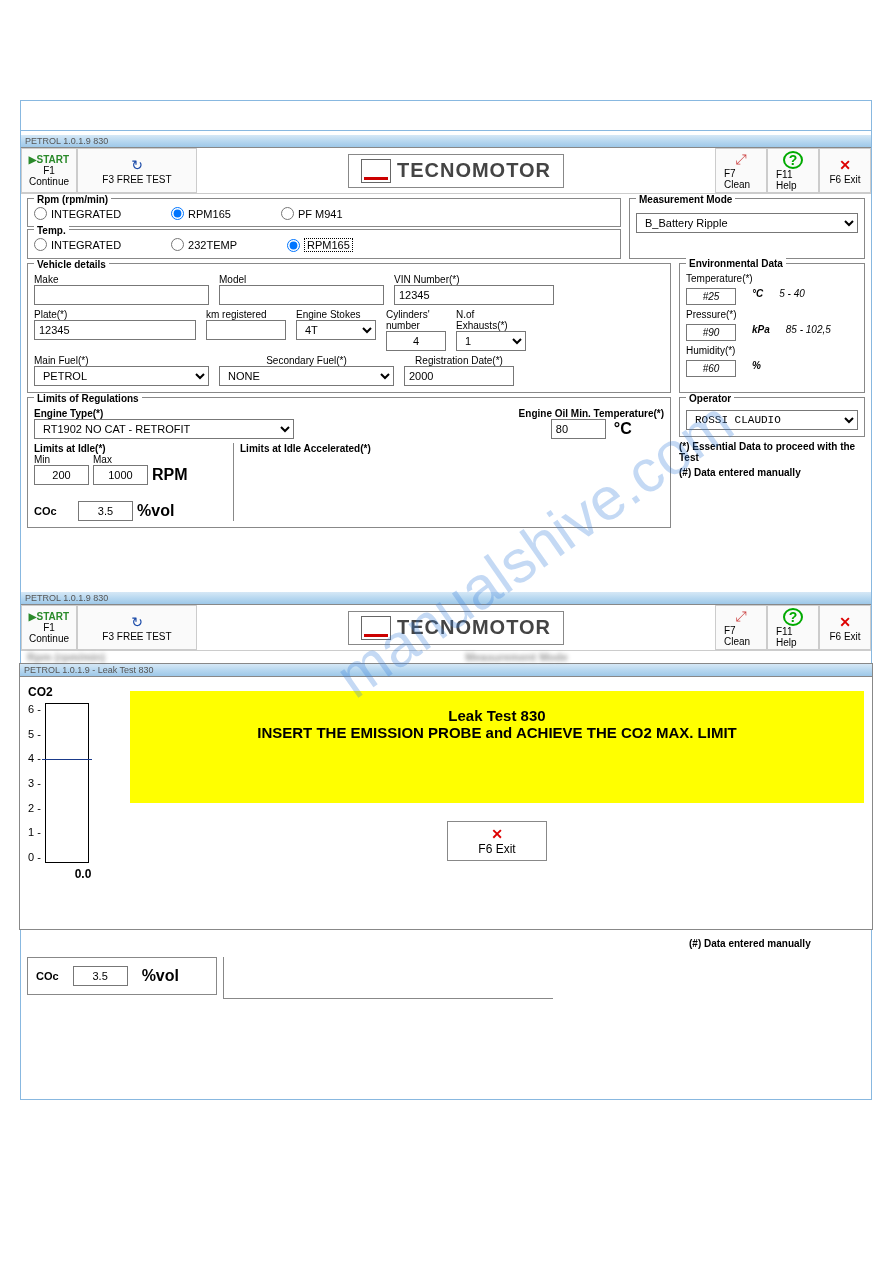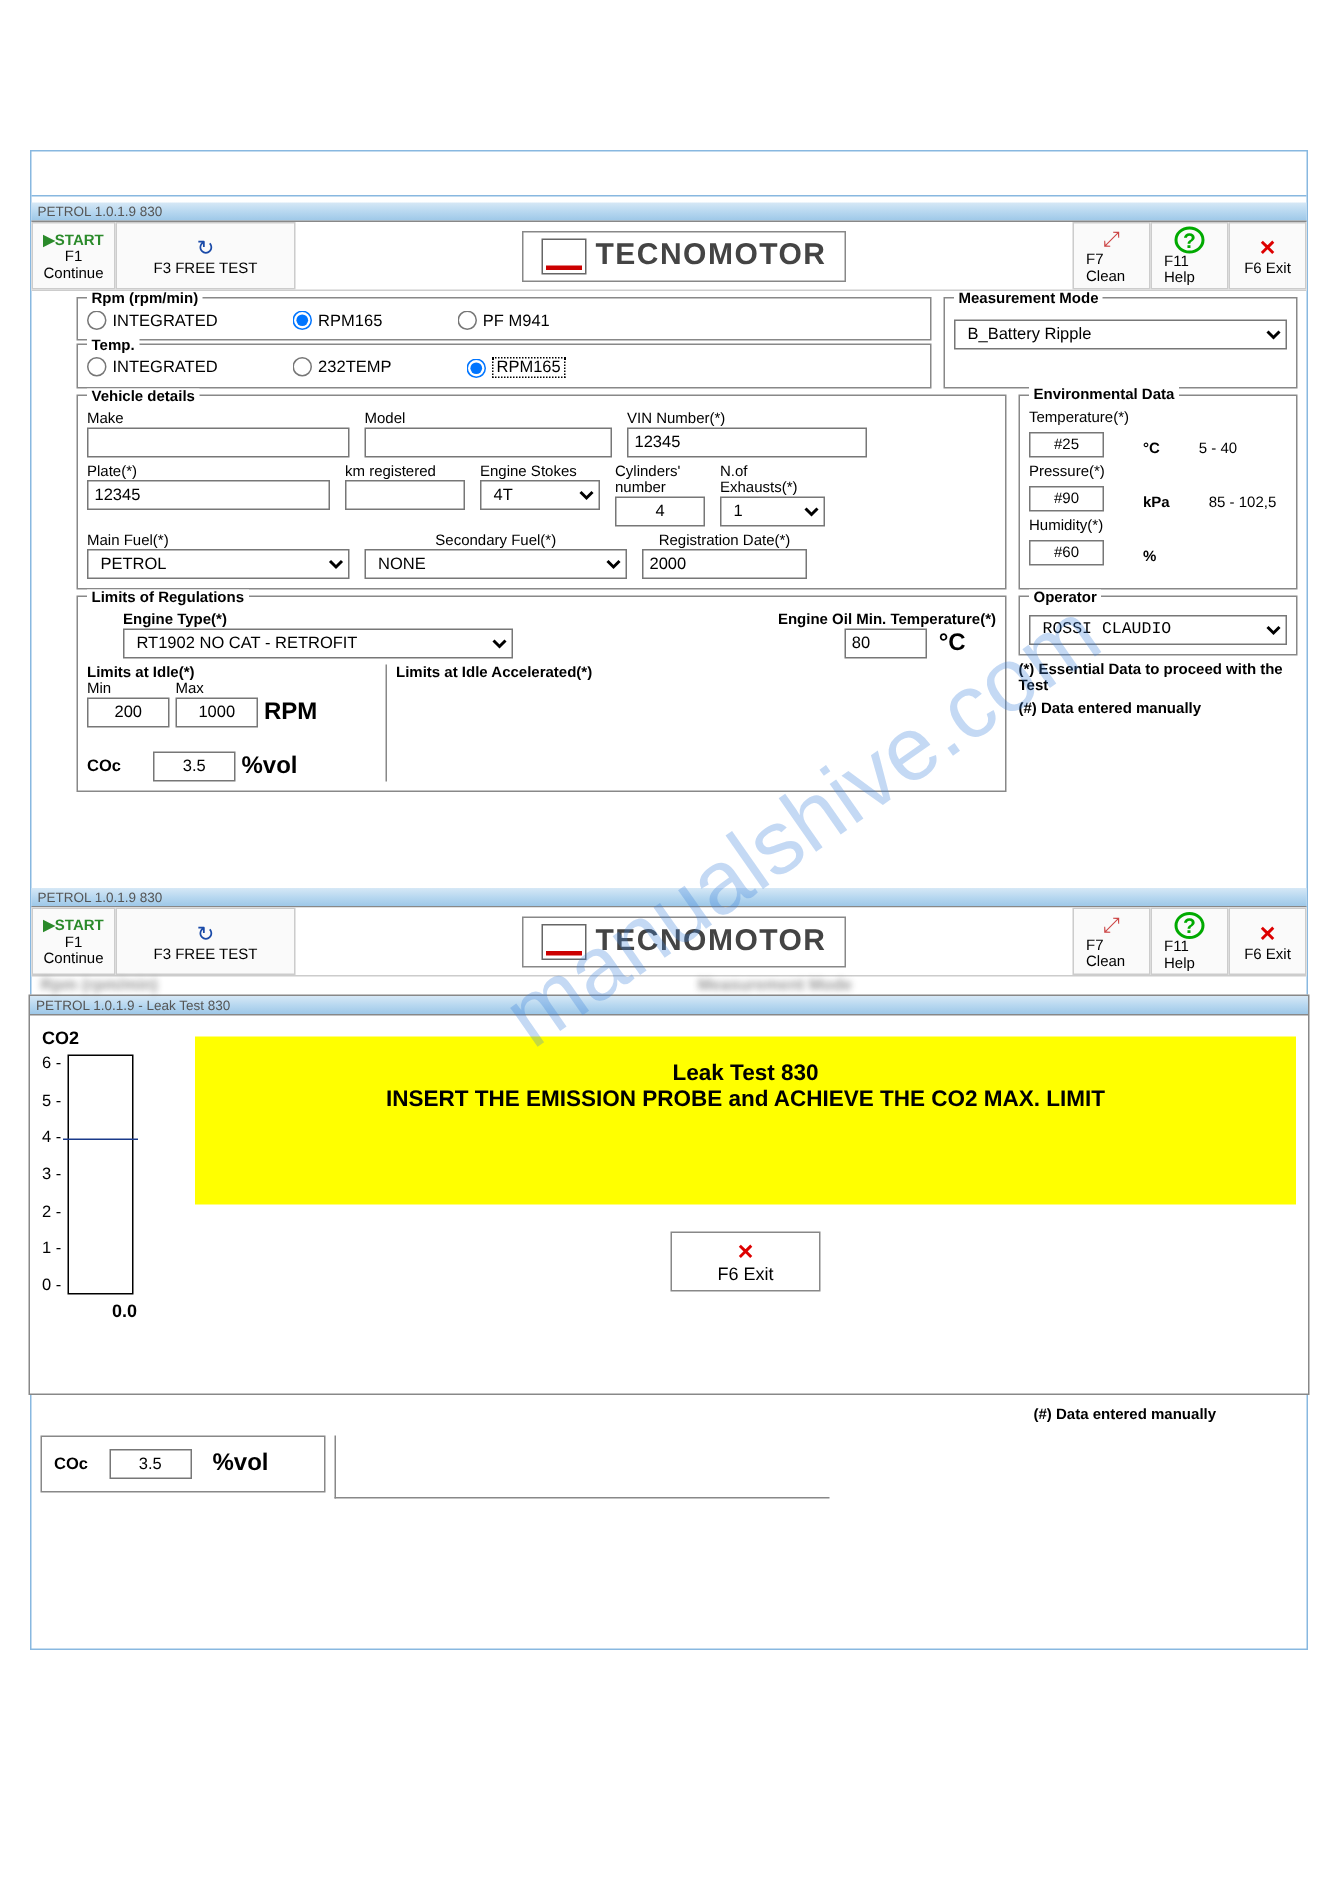--- a/index.html
+++ b/index.html
@@ -11,32 +11,32 @@
 .toolbar { display: flex; align-items: stretch; height: 46px; background: #fff; border-bottom: 1px solid #ccc; }
 .tb-btn { border: 1px solid #ccc; display: flex; flex-direction: column; align-items: center; justify-content: center; padding: 2px 8px; font-size: 10px; cursor: pointer; background: #fafafa; }
 .tb-btn .icon { font-size: 14px; height: 18px; display: flex; align-items: center; }
 .logo-area { flex: 1; display: flex; align-items: center; justify-content: center; }
 .logo { border: 1px solid #888; padding: 4px 12px; display: flex; align-items: center; font-family: 'Arial Black', Arial; font-weight: 900; font-size: 20px; letter-spacing: 1px; color: #444; }
 .logo-emblem { width: 30px; height: 24px; border: 1px solid #666; margin-right: 6px; position: relative; background: #fff; }
 .logo-emblem::after { content: ""; position: absolute; bottom: 2px; left: 2px; right: 2px; height: 3px; background: #c00; }
 .start-green { color: #2a8a2a; font-weight: bold; }
 .blue-arrow { color: #1a4aa8; font-size: 18px; }
 .sections { padding: 2px 6px; }
-.row-flex { display: flex; gap: 8px; margin-left: 24px; }
+.row-flex { display: flex; gap: 8px; }
 .fieldset { border: 1px solid #888; margin: 2px 0; padding: 2px 6px 6px 6px; position: relative; }
 .fieldset > .legend { position: relative; top: -8px; background: #fff; display: inline-block; padding: 0 3px; font-size: 10px; font-weight: bold; }
 .radio-row { display: flex; gap: 50px; align-items: flex-start; font-size: 11px; margin-top: -6px; }
 .radio-row label { display: flex; align-items: center; gap: 4px; }
 .field-col { display: flex; flex-direction: column; }
 .field-label { font-size: 10px; margin-bottom: 0px; }
 input.txt, select.sel { border: 1px solid #777; padding: 2px 4px; font-size: 11px; height: 20px; background: #fff; }
 select.sel { height: 20px; }
 .vehicle-grid { display: flex; flex-wrap: wrap; gap: 4px 10px; margin-top: -4px; }
 .env-data { font-size: 10px; }
-.env-row { display: flex; align-items: flex-end; gap: 26px; margin: 4px 0; }
+.env-row { display: flex; align-items: flex-start; gap: 16px; margin: 4px 0; font-style: italic; }
 .env-val { border: 1px solid #777; width: 50px; text-align: center; padding: 2px; }
 .env-unit { font-weight: bold; }
 .limits-box { display: flex; }
 .limits-left { border-right: 1px solid #888; padding-right: 6px; width: 200px; }
 .limits-right { padding-left: 6px; flex: 1; }
 .rpm-row { display: flex; align-items: center; gap: 4px; }
 .big-unit { font-size: 16px; font-weight: bold; }
 .note { font-size: 10px; margin-top: 4px; }
 .watermark { position: absolute; font-size: 60px; color: rgba(60,130,220,0.3); transform: rotate(-35deg); pointer-events: none; z-index: 100; }
 

